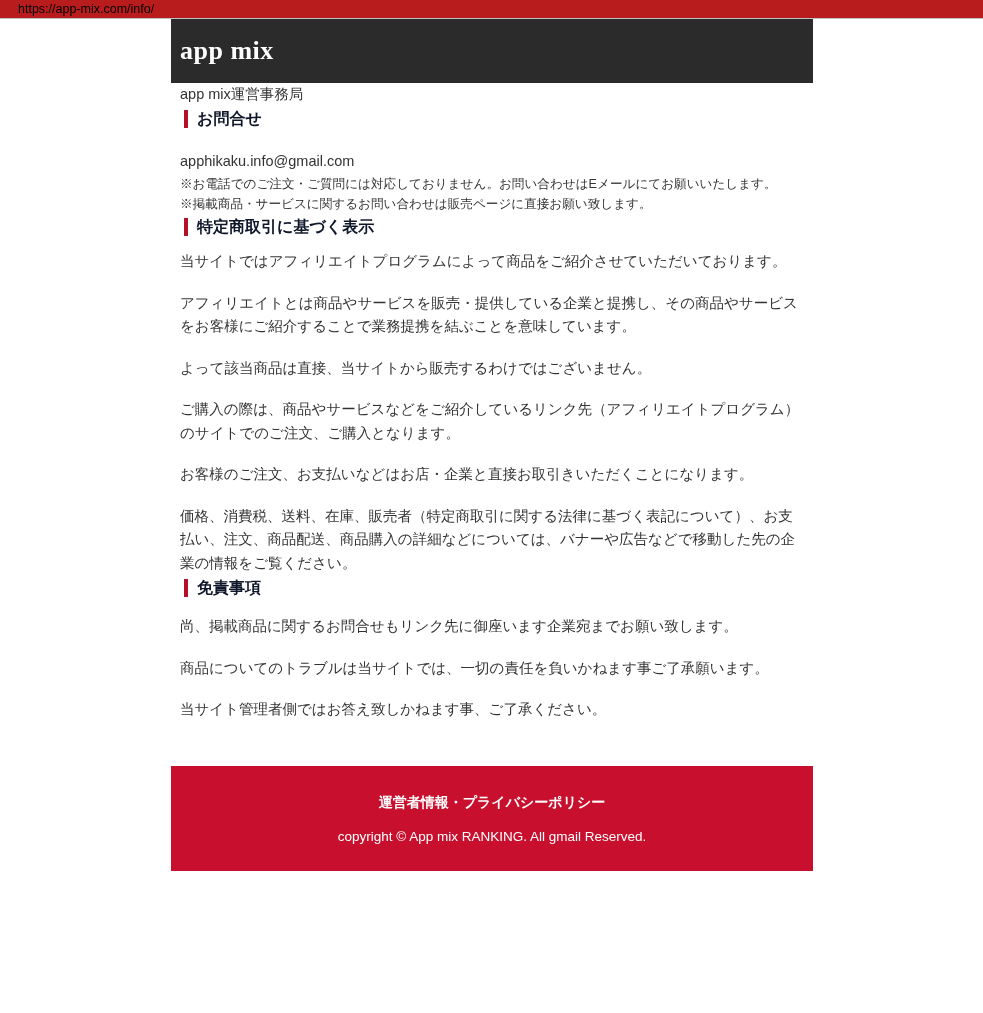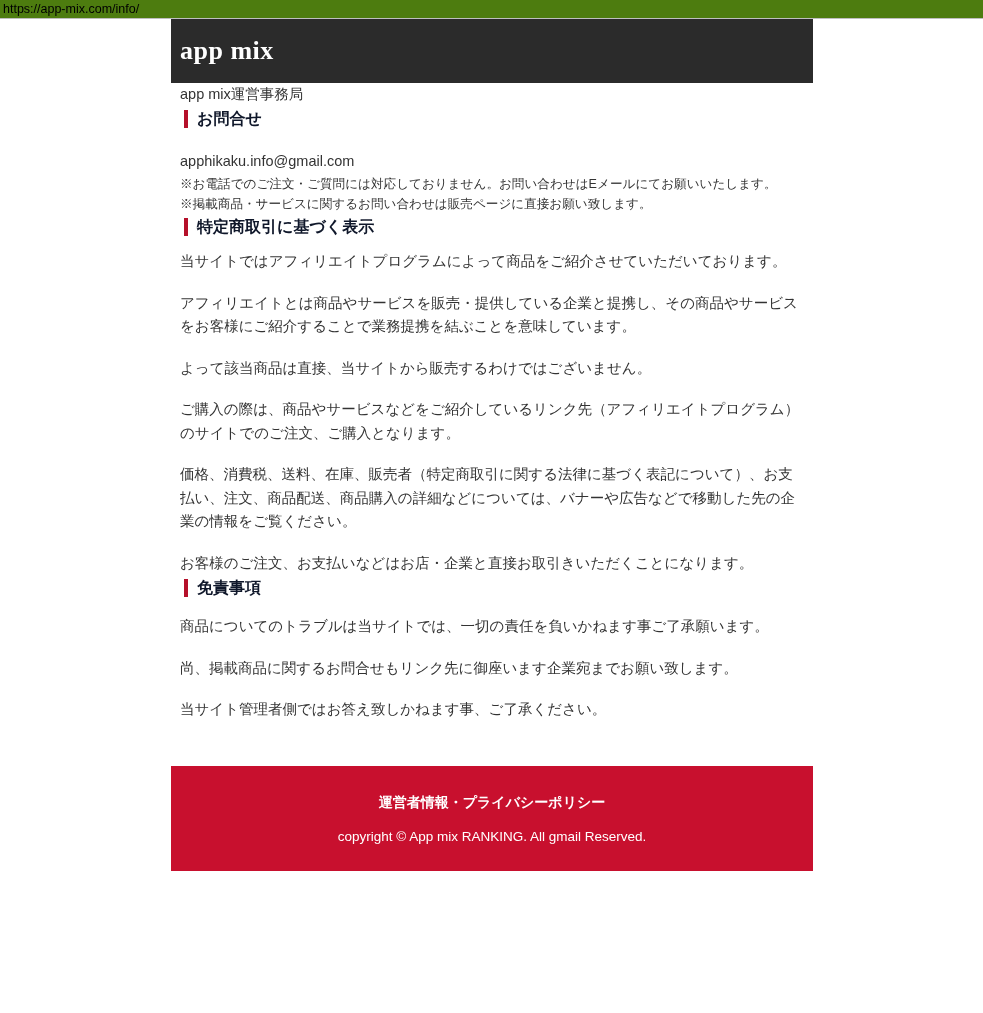--- a/index.html
+++ b/index.html
@@ -14,23 +14,23 @@
     overflow: hidden;
     position: relative;
   }
 
   
   .urlbar {
     height: 19px;
     border-bottom: 1px solid #bfbfbf;
     display: flex;
     align-items: center;
-    padding-left: 3px;
+    padding-left: 18px;
     box-sizing: border-box;
-    background: #4d7c0f;
+    background: #b91c1c;
   }
   .urlbar .url-text {
     font-size: 12.5px;
     color: #000000;
     font-family: "Liberation Sans", sans-serif;
     white-space: nowrap;
   }
 
   .page {
     position: relative;
@@ -149,26 +149,26 @@
       <h2 class="section sec-contact">お問合せ</h2>
       <p class="body gap-22">apphikaku.info@gmail.com</p>
       <p class="small gap-22">※お電話でのご注文・ご質問には対応しておりません。お問い合わせはEメールにてお願いいたします。</p>
       <p class="small gap-22">※掲載商品・サービスに関するお問い合わせは販売ページに直接お願い致します。</p>
 
       <h2 class="section sec-law">特定商取引に基づく表示</h2>
       <p class="body gap-14">当サイトではアフィリエイトプログラムによって商品をご紹介させていただいております。</p>
       <p class="body gap-18">アフィリエイトとは商品やサービスを販売・提供している企業と提携し、その商品やサービスをお客様にご紹介することで業務提携を結ぶことを意味しています。</p>
       <p class="body gap-18">よって該当商品は直接、当サイトから販売するわけではございません。</p>
       <p class="body gap-18">ご購入の際は、商品やサービスなどをご紹介しているリンク先（アフィリエイトプログラム）のサイトでのご注文、ご購入となります。</p>
+      <p class="body gap-18">お客様のご注文、お支払いなどはお店・企業と直接お取引きいただくことになります。</p>
       <p class="body gap-18">価格、消費税、送料、在庫、販売者（特定商取引に関する法律に基づく表記について）、お支払い、注文、商品配送、商品購入の詳細などについては、バナーや広告などで移動した先の企業の情報をご覧ください。</p>
-      <p class="body gap-18">お客様のご注文、お支払いなどはお店・企業と直接お取引きいただくことになります。</p>
 
       <h2 class="section sec-disc">免責事項</h2>
+      <p class="body gap-18">尚、掲載商品に関するお問合せもリンク先に御座います企業宛までお願い致します。</p>
       <p class="body gap-18">商品についてのトラブルは当サイトでは、一切の責任を負いかねます事ご了承願います。</p>
-      <p class="body gap-18">尚、掲載商品に関するお問合せもリンク先に御座います企業宛までお願い致します。</p>
       <p class="body gap-18">当サイト管理者側ではお答え致しかねます事、ご了承ください。</p>
 
     </div>
 
     <div class="site-footer">
       <a class="footer-link" href="#">運営者情報・プライバシーポリシー</a>
       <div class="footer-copy">copyright © App mix RANKING. All gmail Reserved.</div>
     </div>
 
   </div>

